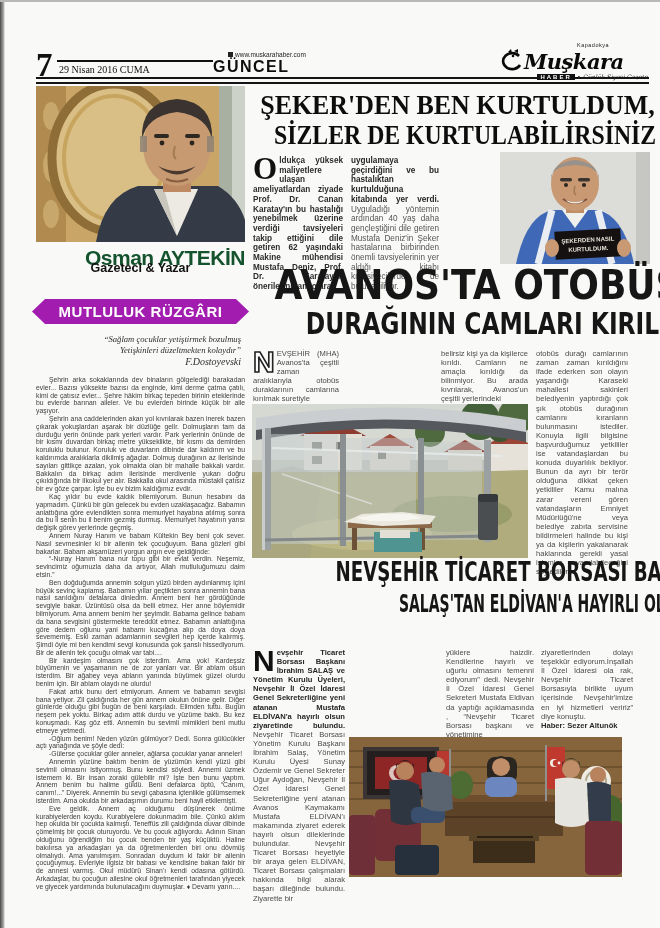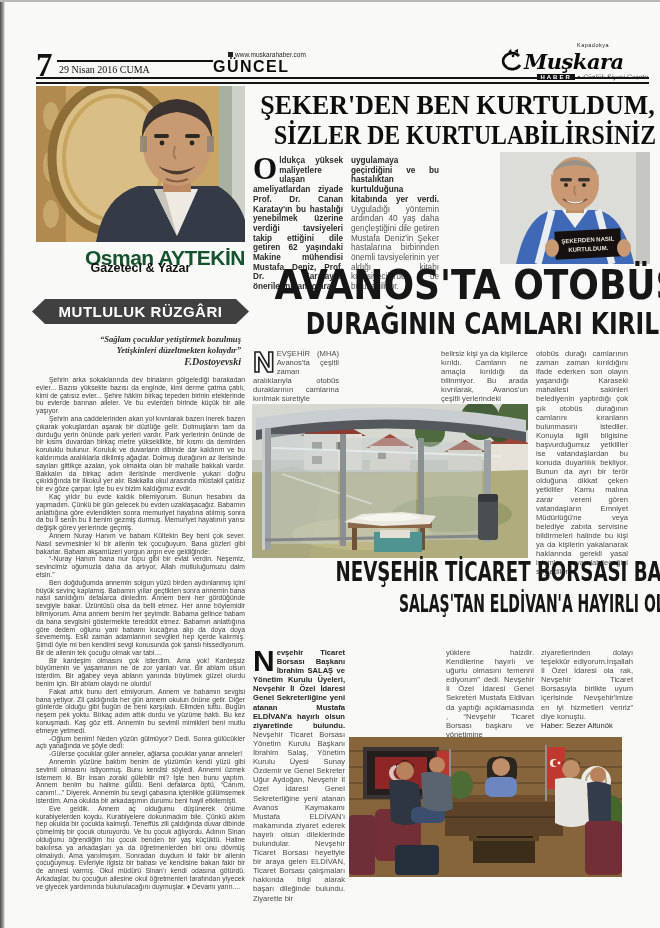--- a/index.html
+++ b/index.html
@@ -26,24 +26,24 @@
   #brand-name{font-family:"DejaVu Serif",serif;font-style:italic;font-weight:900;font-size:21px;line-height:20px;color:#0a0a0a;letter-spacing:-.5px;}
   #brand-sub{display:flex;justify-content:flex-end;align-items:center;gap:3px;margin-top:1px;}
   #brand-haber{background:#111;color:#fff;font-size:6px;font-weight:700;letter-spacing:2px;padding:0 3px;}
   #brand-dot{font-size:7px;}
   #brand-tagline{font-family:"DejaVu Serif",serif;font-style:italic;font-size:6px;color:#222;}
 
   
   #colL{left:36px;top:86px;width:209px;height:836px;}
   #author-name{left:0;top:160px;width:209px;text-align:right;font-size:21px;font-weight:900;letter-spacing:-.5px;color:#14532d;}
   #author-title{left:0;top:175px;width:209px;text-align:center;font-size:12.5px;font-weight:700;color:#111;}
-  #col-banner{left:-4px;top:212px;width:217px;height:27px;background:#404040;color:#fff;display:flex;align-items:center;justify-content:center;
+  #col-banner{left:-4px;top:212px;width:217px;height:27px;background:#a21caf;color:#fff;display:flex;align-items:center;justify-content:center;
       font-size:15px;font-weight:900;letter-spacing:.5px;
       clip-path:polygon(0 50%,6% 4%,94% 4%,100% 50%,94% 96%,6% 96%);}
-  #col-quote{left:0;top:248px;width:205px;text-align:right;font-family:"Liberation Serif",serif;font-style:italic;font-weight:700;
+  #col-quote{left:0;top:248px;width:205px;text-align:right;font-family:"Liberation Serif",serif;font-style:italic;font-weight:400;
       font-size:8.6px;line-height:11px;color:#2e2e2e;}
   #col-quote .qa{font-size:10px;}
   #col-body{left:0;top:290px;width:209px;height:540px;font-size:6.8px;line-height:7.8px;color:#3e3e3e;text-align:justify;}
   #col-body p{margin:0;text-indent:13px;}
 
   
   .serif-head{font-family:"Liberation Serif",serif;font-weight:900;color:#0d0d0d;text-align:center;}
   .round-head{font-family:"DejaVu Sans",sans-serif;font-weight:900;color:#161616;text-align:center;}
   .sq-line{display:inline-block;white-space:nowrap;transform-origin:50% 50%;}
   .bodytxt{font-size:7.6px;line-height:9.1px;color:#4b4b4b;text-align:justify;}
@@ -67,21 +67,21 @@
   #av-c1 .dropcap{font-size:30px;line-height:25px;color:#fff;-webkit-text-stroke:1.6px #222;text-shadow:0 0 1px #222;}
 
   
   #borsa-h1{left:252px;top:556px;width:398px;font-size:26px;line-height:32px;}
   #borsa-h2{left:252px;top:588px;width:398px;font-size:25px;line-height:32px;}
   #bo-c1{left:253px;top:648px;width:92px;height:236px;}
   #bo-c2{left:352px;top:648px;width:87px;height:88px;}
   #bo-c3{left:446px;top:648px;width:88px;height:88px;}
   #bo-c4{left:541px;top:648px;width:92px;height:150px;}
   #bo-c1 .dropcap{font-size:30px;line-height:25px;}
-  #bo-byline{font-weight:400;color:#2a2a2a;}
+  #bo-byline{font-weight:700;color:#2a2a2a;}
 
   
   .photo{display:block;}
   #photo-osman{left:0;top:0;width:209px;height:156px;}
   #photo-deniz{left:500px;top:152px;width:150px;height:112px;}
   #photo-busstop{left:252px;top:404px;width:276px;height:154px;}
   #photo-meeting{left:349px;top:737px;width:273px;height:140px;}
 </style>
 </head>
 <body>

